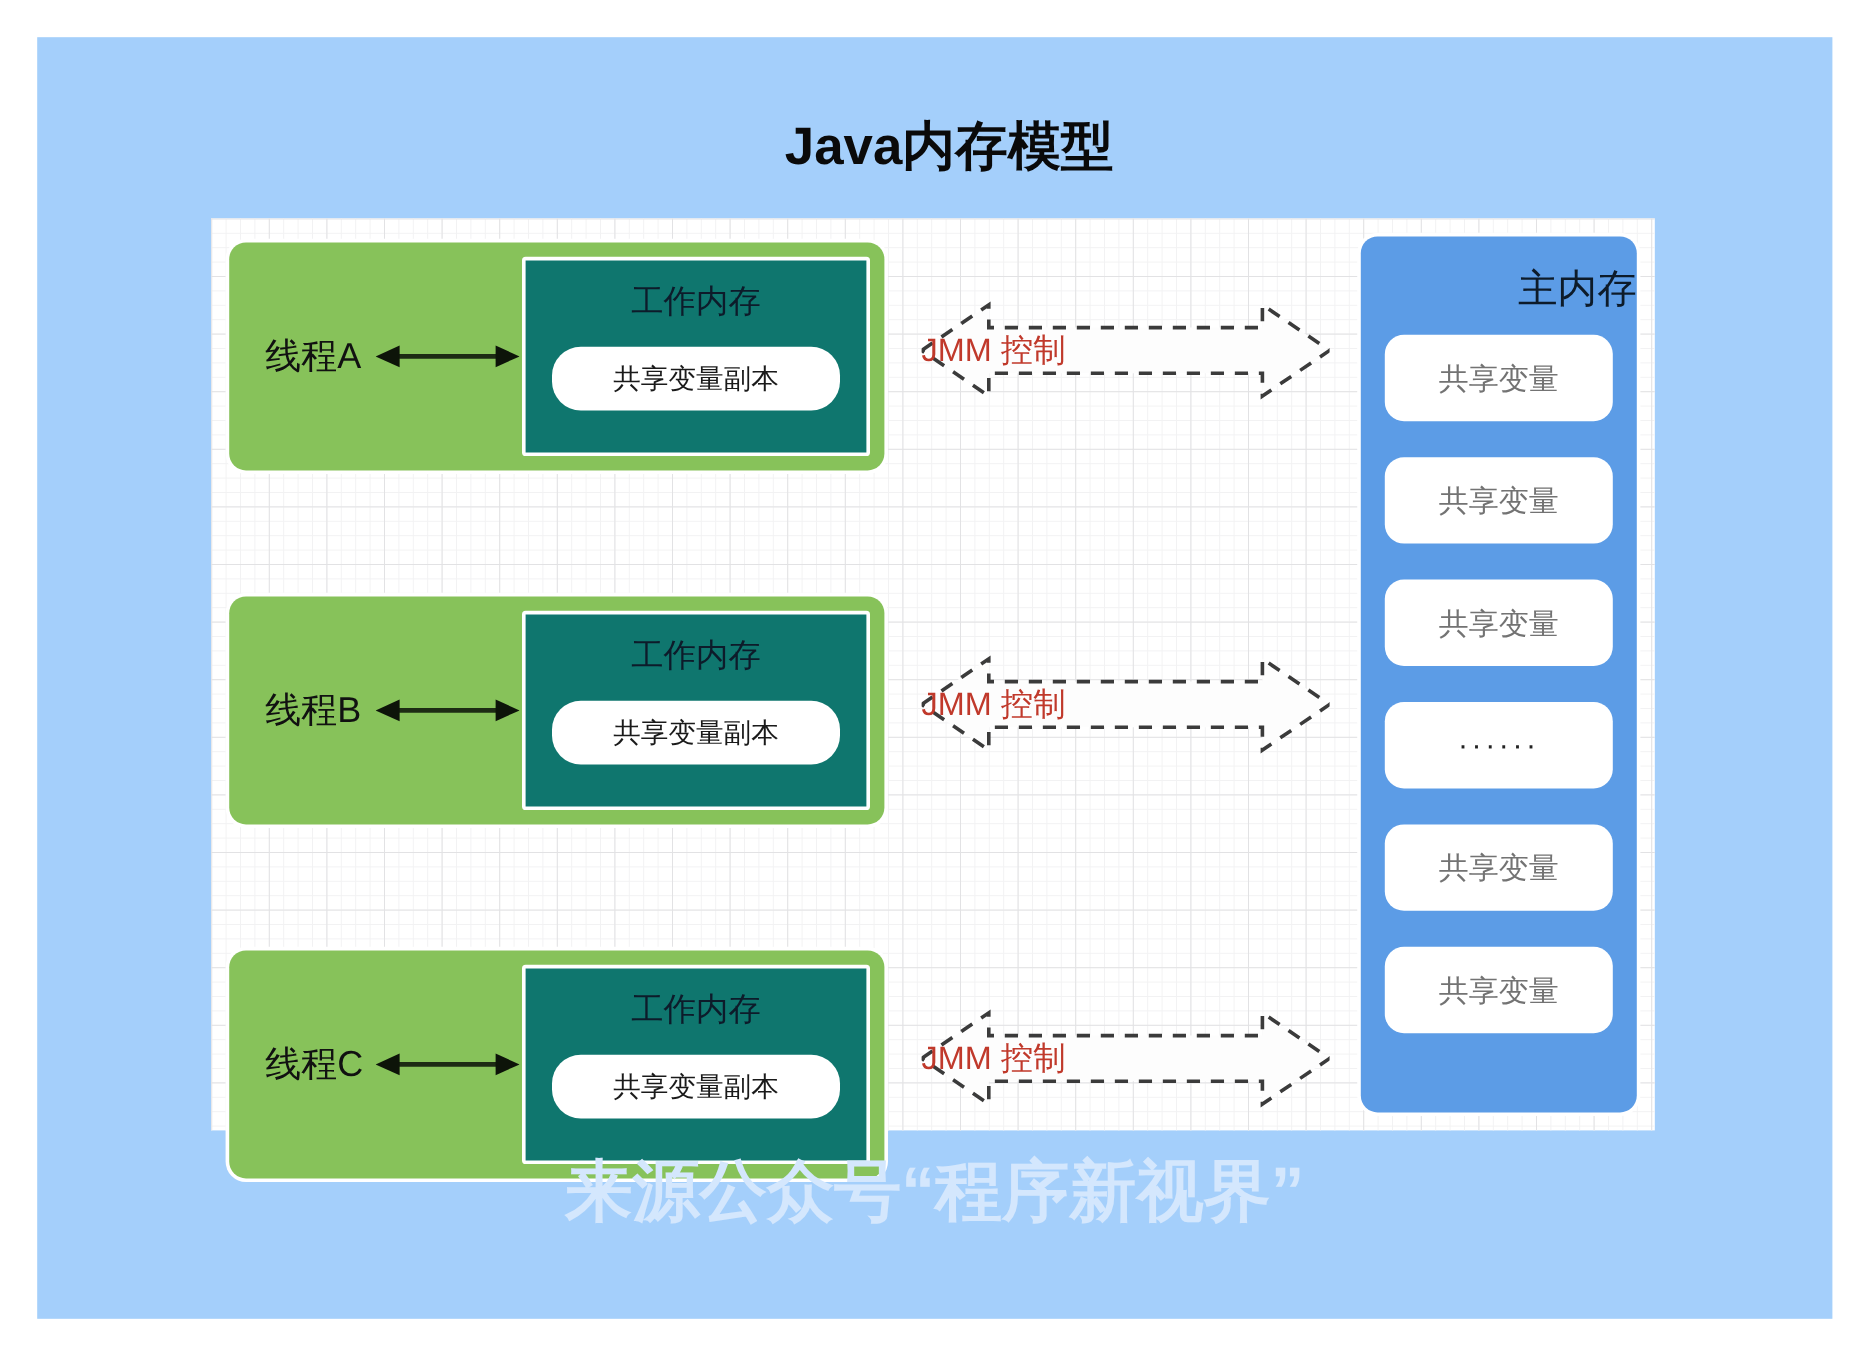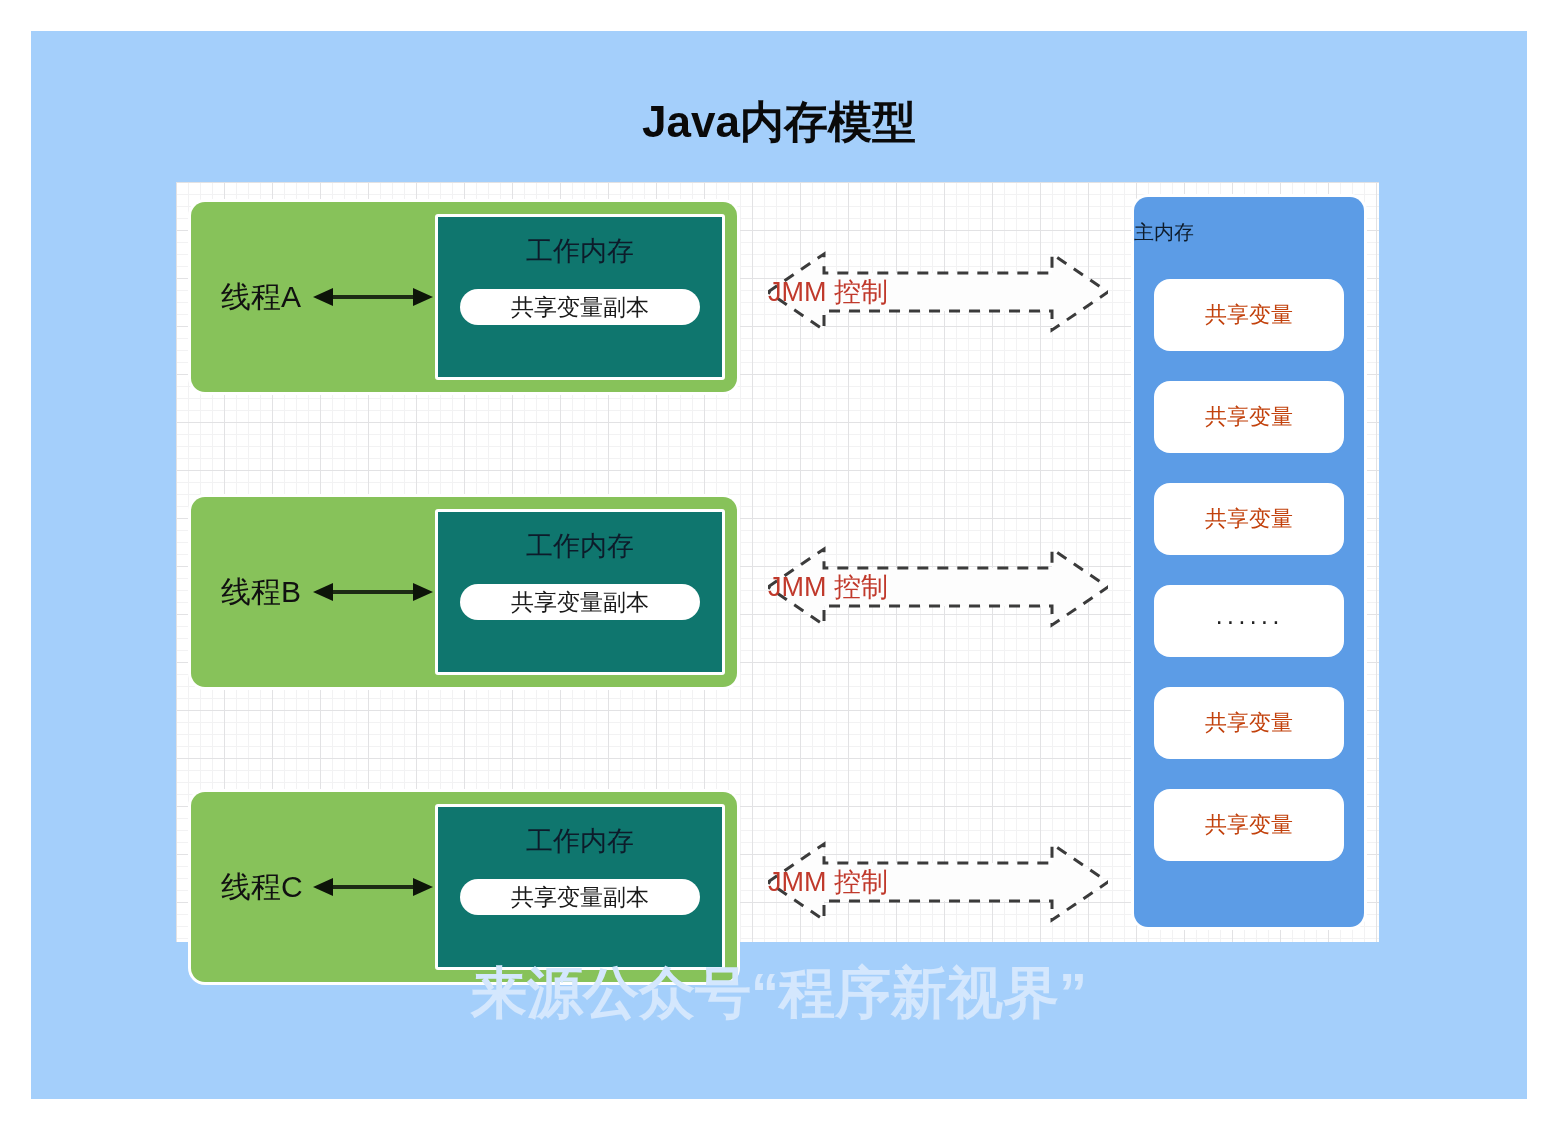--- a/index.html
+++ b/index.html
@@ -29,20 +29,21 @@
   #page-title {
     position: absolute;
     left: 0;
     top: 62px;
     width: 1496px;
     text-align: center;
     font-size: 44px;
     font-weight: 700;
     color: #0a0a0a;
     letter-spacing: 0px;
+    padding-left: 12px;
   }
 
   
   #diagram-canvas {
     position: absolute;
     left: 145px;
     top: 151px;
     width: 1203px;
     height: 760px;
     background-color: #ffffff;
@@ -109,21 +110,21 @@
     text-align: center;
     font-size: 27px;
     color: #0d1b2a;
     white-space: nowrap;
   }
   .var-copy {
     position: absolute;
     left: 22px;
     right: 22px;
     top: 72px;
-    height: 36px;
+    height: 53px;
     background: #ffffff;
     border-radius: 24px;
     display: flex;
     align-items: center;
     justify-content: center;
     font-size: 23px;
     color: #1a1a1a;
     white-space: nowrap;
   }
 
@@ -158,37 +159,37 @@
     height: 730px;
     background: #5c9ce6;
     border-radius: 14px;
     box-shadow: 0 0 0 3px #ffffff;
   }
   #main-memory-title {
     position: absolute;
     top: 22px;
     left: 0;
     right: 0;
-    text-align: left;
-    font-size: 20px;
+    text-align: right;
+    font-size: 33px;
     color: #0d1b2a;
     white-space: nowrap;
   }
   .shared-var {
     position: absolute;
     left: 20px;
     right: 20px;
     height: 72px;
     background: #ffffff;
     border-radius: 16px;
     display: flex;
     align-items: center;
     justify-content: center;
-    font-size: 22px;
-    color: #c2410c;
+    font-size: 25px;
+    color: #737373;
     white-space: nowrap;
   }
   .shared-var.dots {
     font-size: 25px;
     letter-spacing: 3px;
     color: #222222;
   }
 
   
   #watermark {

